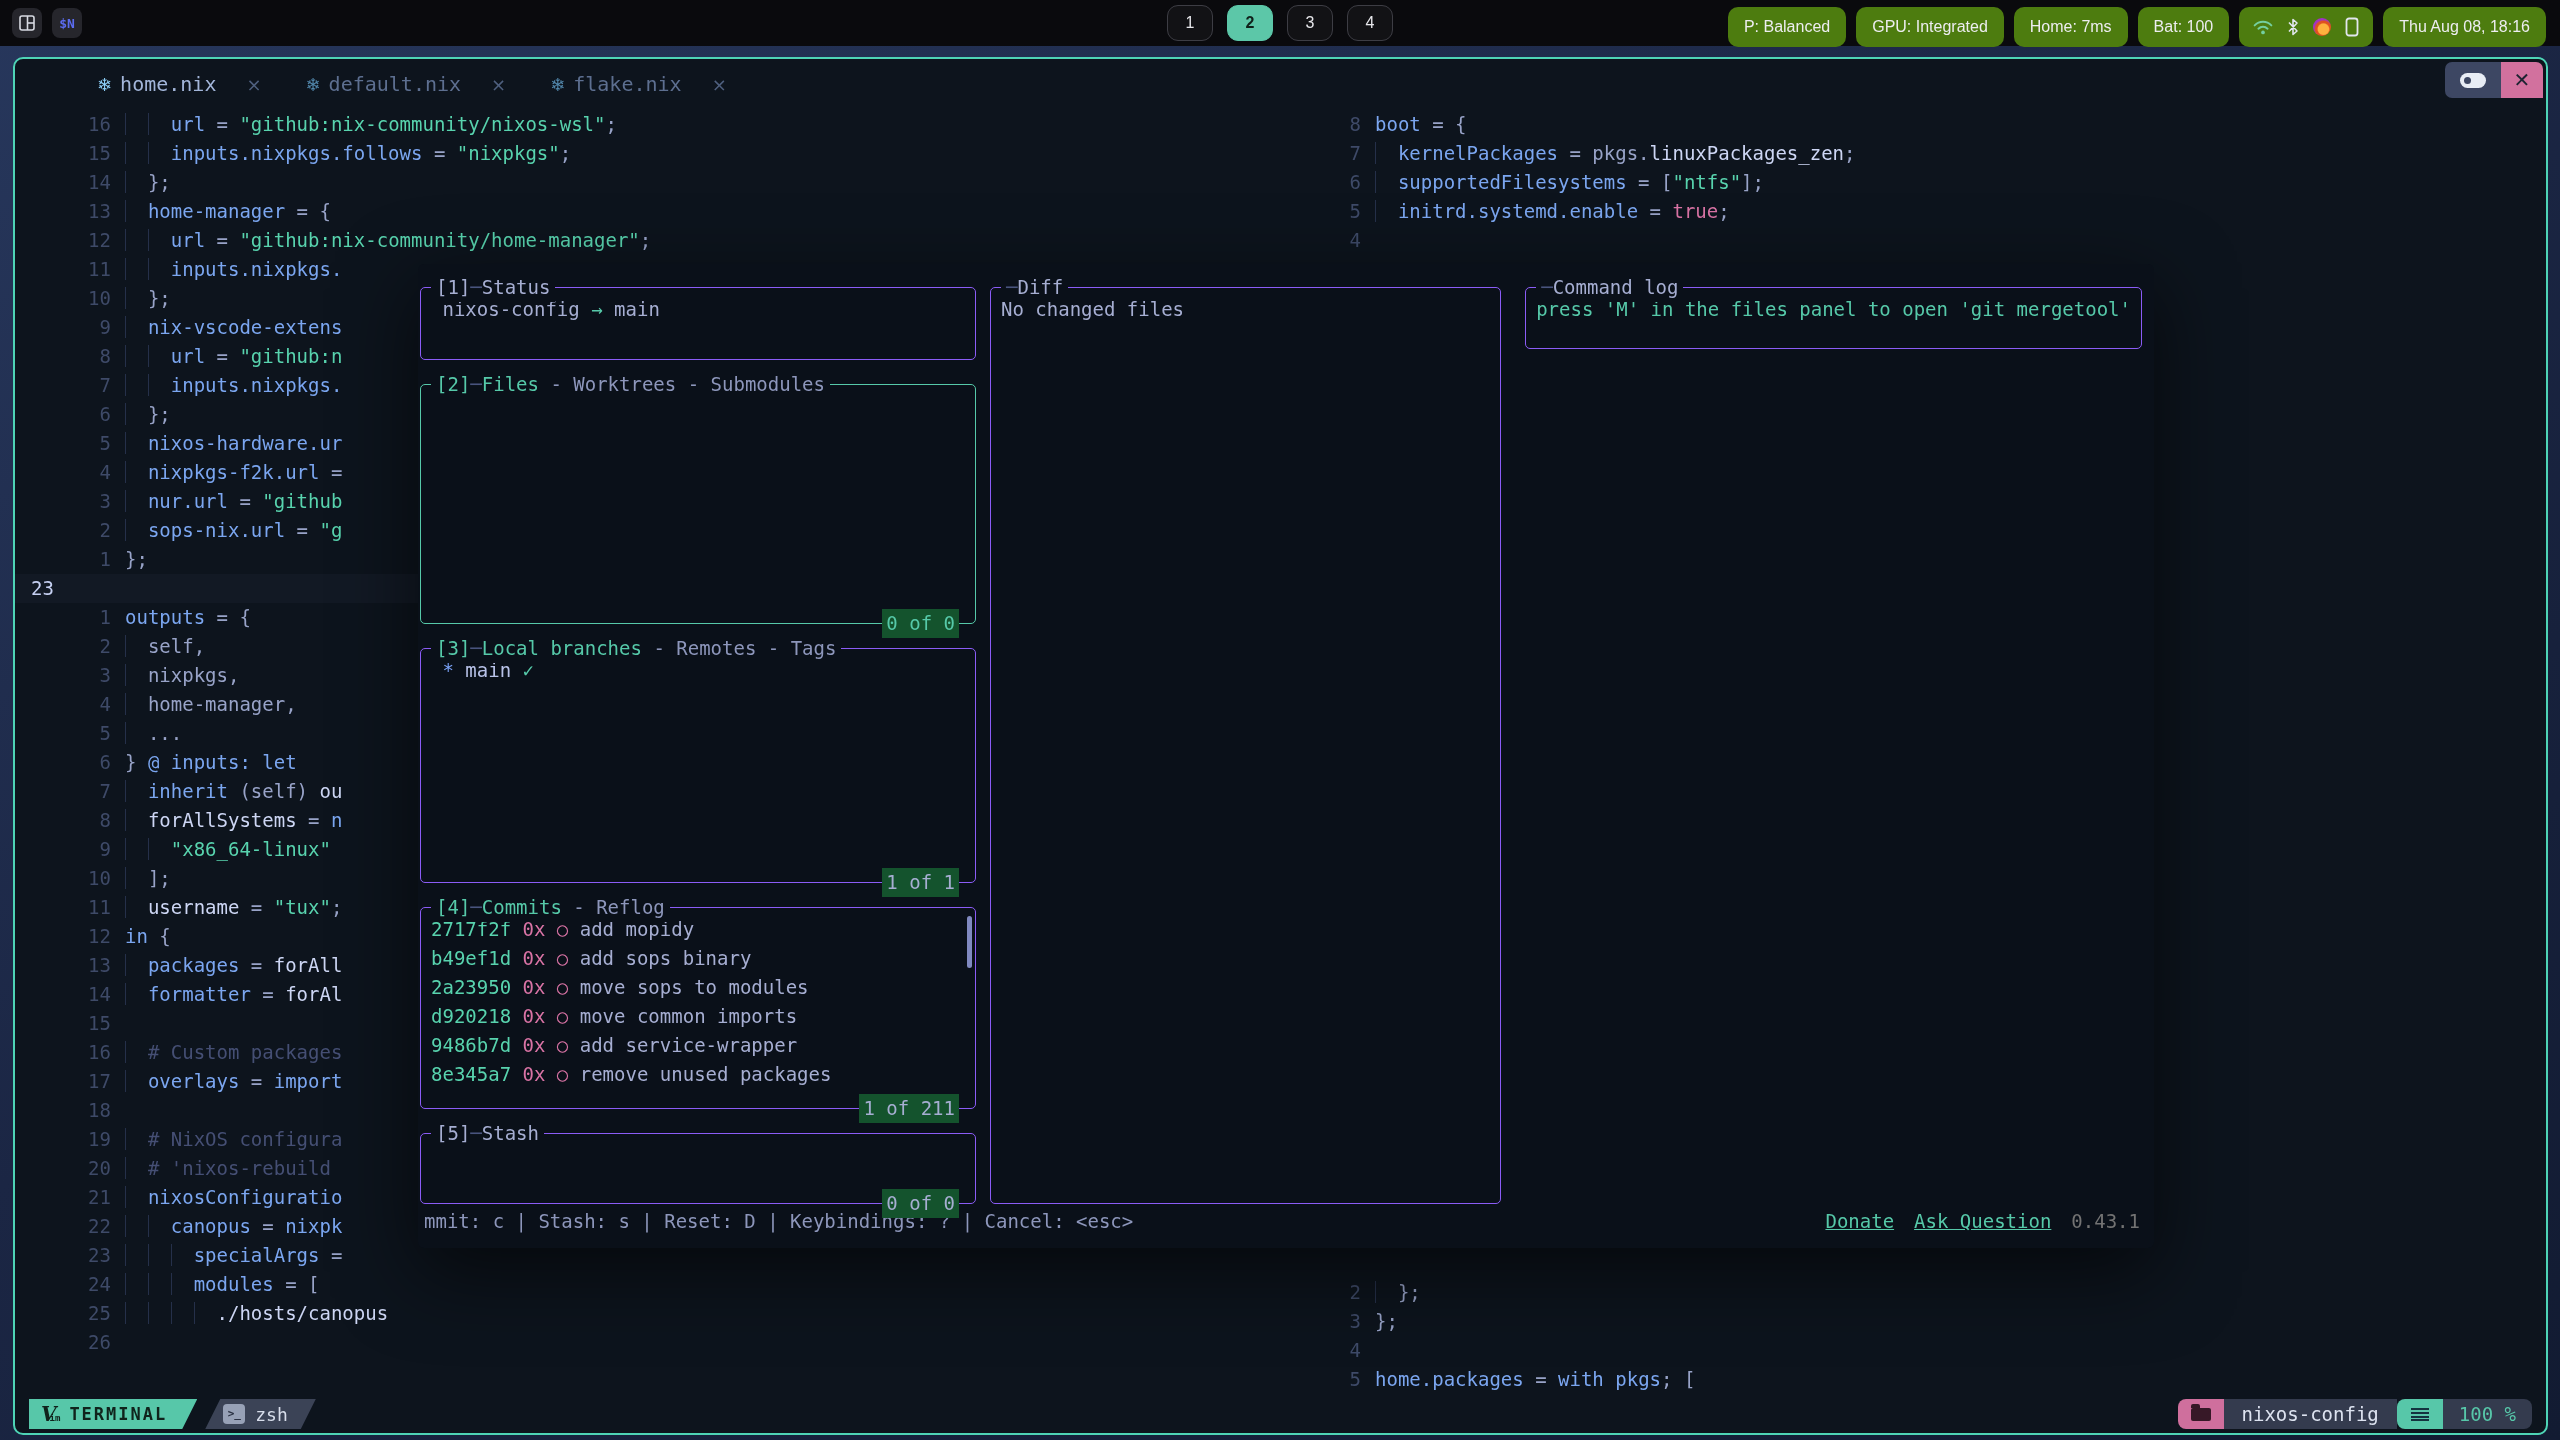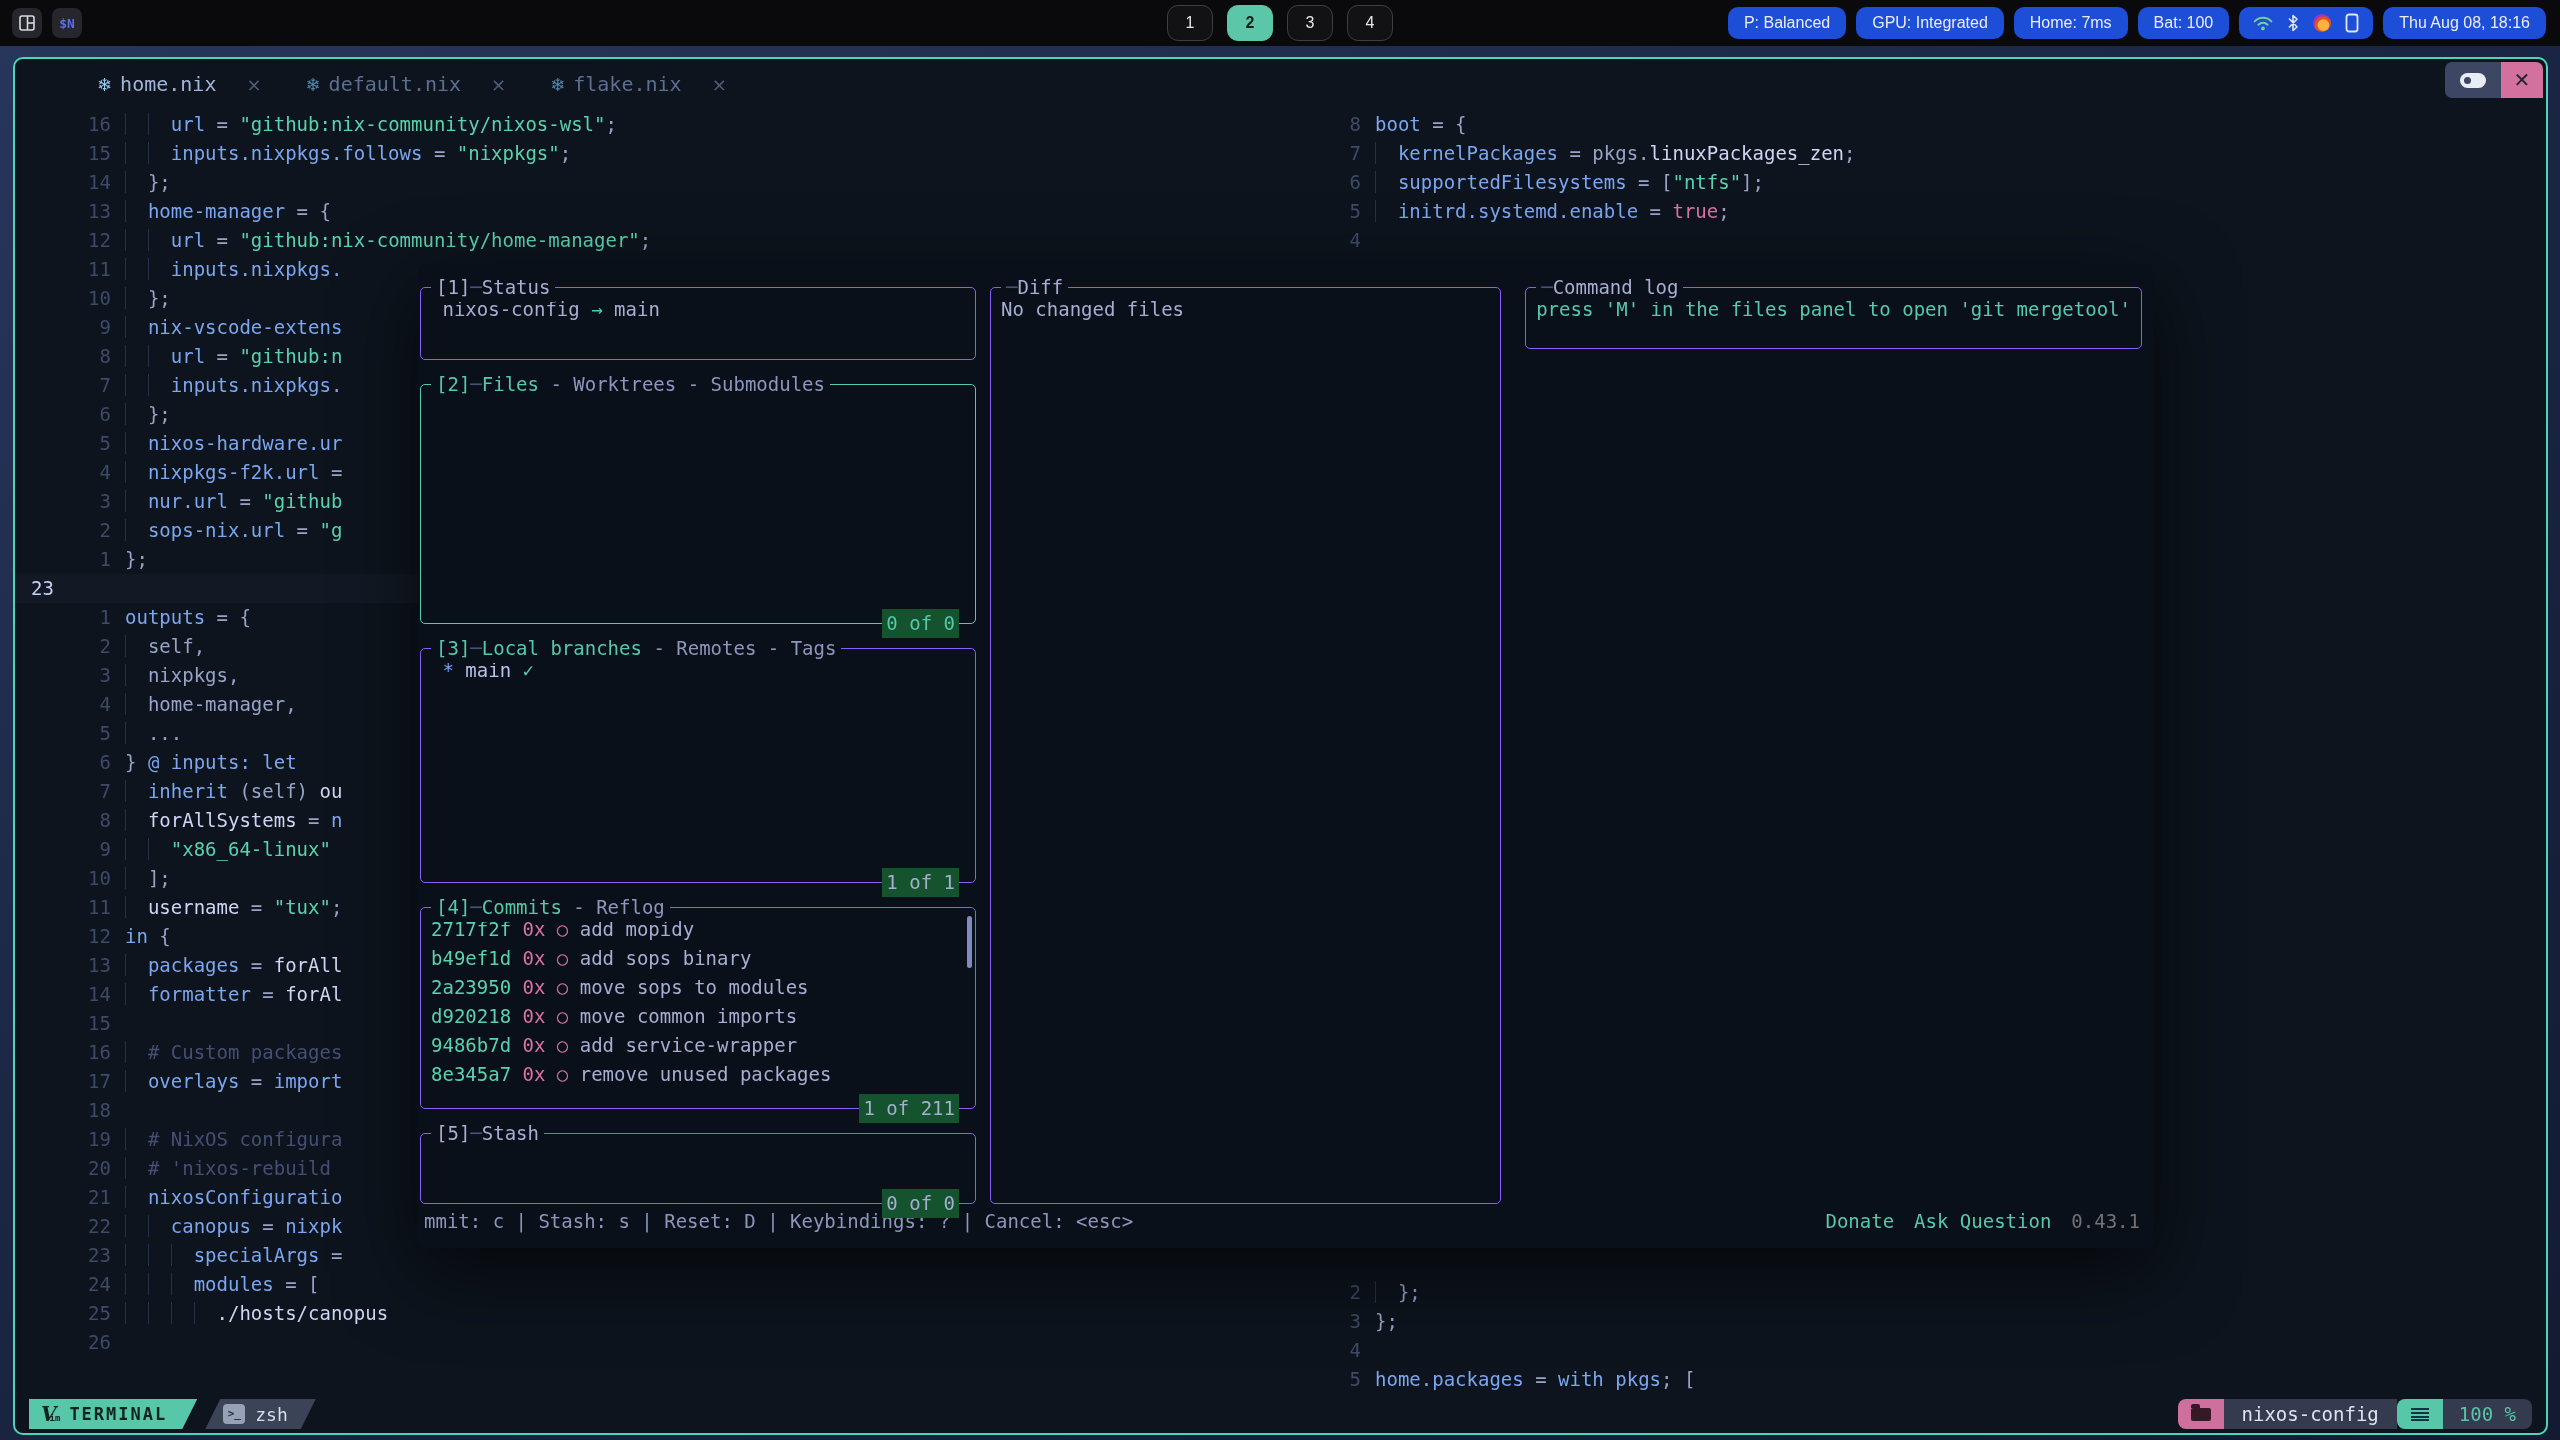--- a/index.html
+++ b/index.html
@@ -8,21 +8,21 @@
 
   
   .topbar{position:absolute;top:0;left:0;right:0;height:46px;background:#0a0a0d}
   .tb-left{position:absolute;left:12px;top:8px;display:flex;gap:10px}
   .app-ico{width:30px;height:30px;border-radius:8px;background:#26262c;border:none;display:flex;align-items:center;justify-content:center;cursor:pointer;padding:0}
   .nixsh{font:700 13px "DejaVu Sans Mono",monospace;color:#5b6cf0}
   .tb-ws{position:absolute;left:50%;top:50%;transform:translate(-50%,-50%);display:flex;gap:14px}
   .ws{width:46px;height:36px;border-radius:11px;border:1px solid #3d3d44;background:#121215;color:#e6e6ea;font:16px "Liberation Sans",sans-serif;cursor:pointer}
   .ws.active{background:#5cc7a8;color:#0f2019;border-color:#5cc7a8;font-weight:bold}
   .tb-right{position:absolute;right:14px;top:7px;display:flex;gap:10px;align-items:center}
-  .chip{height:32px;border-radius:10px;background:#1d4ed8;color:#ededf0;font-size:16px;display:flex;align-items:center;padding:0 16px;white-space:nowrap}
+  .chip{height:40px;border-radius:10px;background:#4d7c0f;color:#ededf0;font-size:16px;display:flex;align-items:center;padding:0 16px;white-space:nowrap}
   .tray{gap:14px;padding:0 14px}
   .appdot{width:18px;height:18px;border-radius:50%;background:radial-gradient(circle at 58% 62%,#ffb23e 0 34%,#e0521f 42% 52%,#a232c4 62% 100%)}
 
   
   .window{position:absolute;left:13px;right:12px;top:57px;bottom:5px;background:#0d141d;border:2px solid #4ed4b6;border-radius:10px;overflow:hidden}
 
   .tabbar{position:absolute;top:0;left:0;right:120px;height:50px;display:flex;align-items:center;padding-left:82px;gap:44px}
   .tab{display:flex;align-items:center;cursor:pointer}
   .nixico{color:#6fb8e8;font:18px "DejaVu Sans",sans-serif;opacity:.7;margin-right:8px}
   .tlab{font:20px "DejaVu Sans Mono",monospace;color:#5d6f90}
@@ -75,21 +75,21 @@
   .p-diff{flex:1}
   .p-cmdlog{height:62px;flex:none}
   .cmrow{height:29px;white-space:pre}
   .lg-scroll{position:absolute;right:3px;top:8px;width:5px;height:52px;background:#8089c0;border-radius:3px}
   .br-star{color:#7aa2f7}.br-name{color:#b8c2e8}.br-check{color:#56c9a9}
   .st-arrow{color:#56c9a9}
   .cl-text{color:#56c9a9}
   .lg-options{height:44px;flex:none;display:flex;align-items:center;justify-content:space-between;padding:0 14px 10px 6px;white-space:pre}
   .lg-opt-text{color:#8d96bb}
   .lg-links{display:flex;gap:20px;align-items:center}
-  .lg-link{color:#56c9a9;cursor:pointer}
+  .lg-link{color:#56c9a9;text-decoration:underline;cursor:pointer}
   .lg-version{color:#737373}
 
   
   .statusbar{position:absolute;left:0;right:0;bottom:0;height:38px;display:flex;align-items:center;justify-content:space-between;padding:0 14px;font-family:"DejaVu Sans Mono",monospace}
   .sb-left{display:flex;align-items:flex-end;gap:8px}
   .seg-mode{height:30px;background:#57c7a9;color:#10231c;display:flex;align-items:center;gap:9px;padding:0 30px 0 12px;clip-path:polygon(0 0,100% 0,calc(100% - 15px) 100%,0 100%);font:700 17px "DejaVu Sans Mono",monospace;letter-spacing:2px}
   .vim-v{font:italic 800 20px "DejaVu Serif",serif;letter-spacing:0}
   .vim-sub{font:700 9px "DejaVu Sans Mono",monospace;letter-spacing:0;margin-left:-7px;margin-top:10px}
   .seg-shell{height:30px;background:#3b4356;color:#d8deeb;display:flex;align-items:center;gap:10px;padding:0 28px 0 18px;clip-path:polygon(15px 0,100% 0,calc(100% - 15px) 100%,0 100%);font-size:18px}
   .term-badge{width:22px;height:20px;background:#97a1b6;border-radius:4px;color:#2a3142;font:700 11px/20px "DejaVu Sans Mono",monospace;text-align:center}

